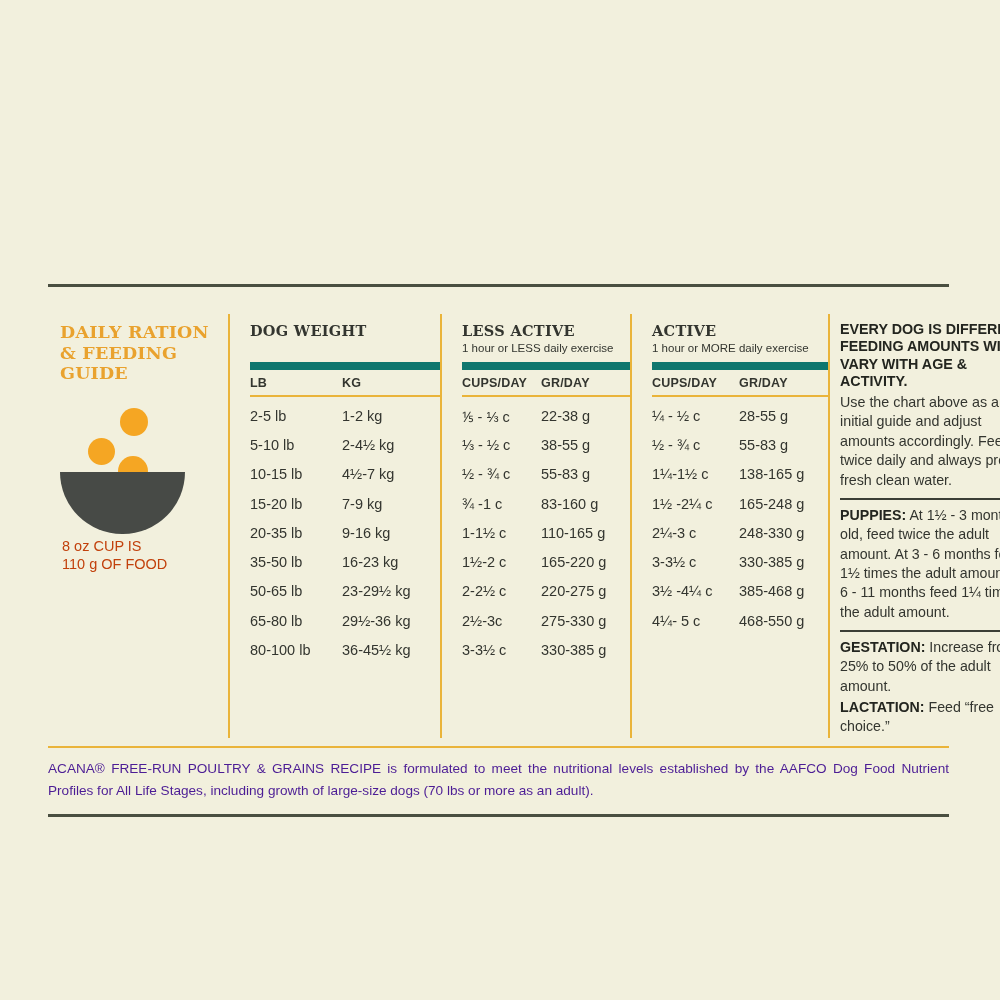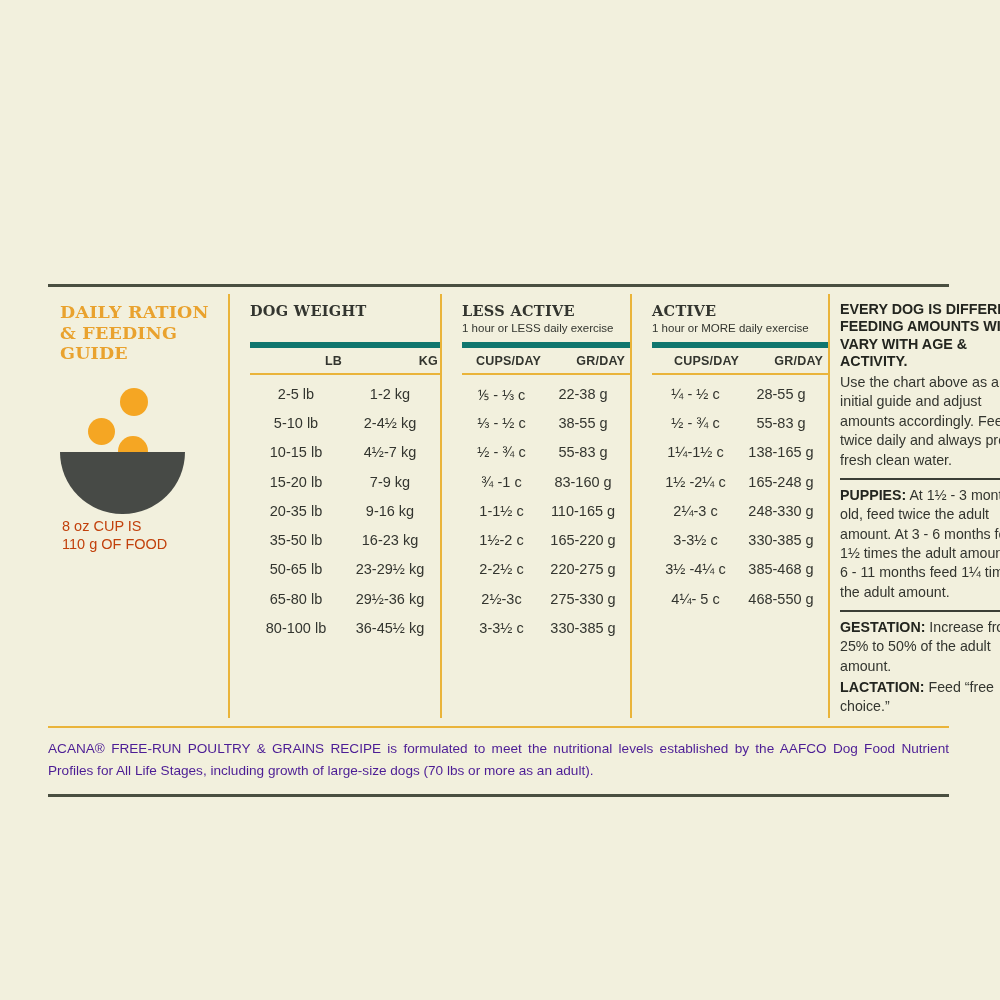--- a/index.html
+++ b/index.html
@@ -34,20 +34,21 @@
     background: #4a4f40;
     width: 901px;
   }
 
   
   .grid {
     position: relative;
     display: flex;
     align-items: stretch;
     padding-top: 7px;
+    margin-top: 20px;
   }
 
   
   .brandcol {
     width: 172px;
     flex: 0 0 172px;
     position: relative;
     padding-right: 8px;
   }
   .brand-title {
@@ -117,44 +118,42 @@
     padding-top: 8px;
     text-transform: uppercase;
   }
   .colhead .ch-sub {
     font-size: 11.5px;
     color: #33352f;
     padding-top: 3px;
   }
 
   .subhead {
-    border-top: 6px solid #0f766e;
+    border-top: 8px solid #0f766e;
     border-bottom: 2px solid #eab43a;
     height: 25px;
     display: flex;
     align-items: center;
-    text-align: right;
   }
   .subhead span {
     font-size: 12.5px;
     font-weight: bold;
     color: #33352f;
     letter-spacing: 0.2px;
   }
 
   .cells {
     padding-top: 4px;
   }
   .row {
     height: 29.3px;
     display: flex;
     align-items: center;
     font-size: 14.5px;
     color: #33352f;
-    text-align: center;
   }
 
   
   .col-weight .c1 { width: 92px; }
   .col-weight .c2 { width: 96px; }
   .col-less   .c1 { width: 79px; }
   .col-less   .c2 { width: 84px; }
   .col-active .c1 { width: 87px; }
   .col-active .c2 { width: 84px; }
 

